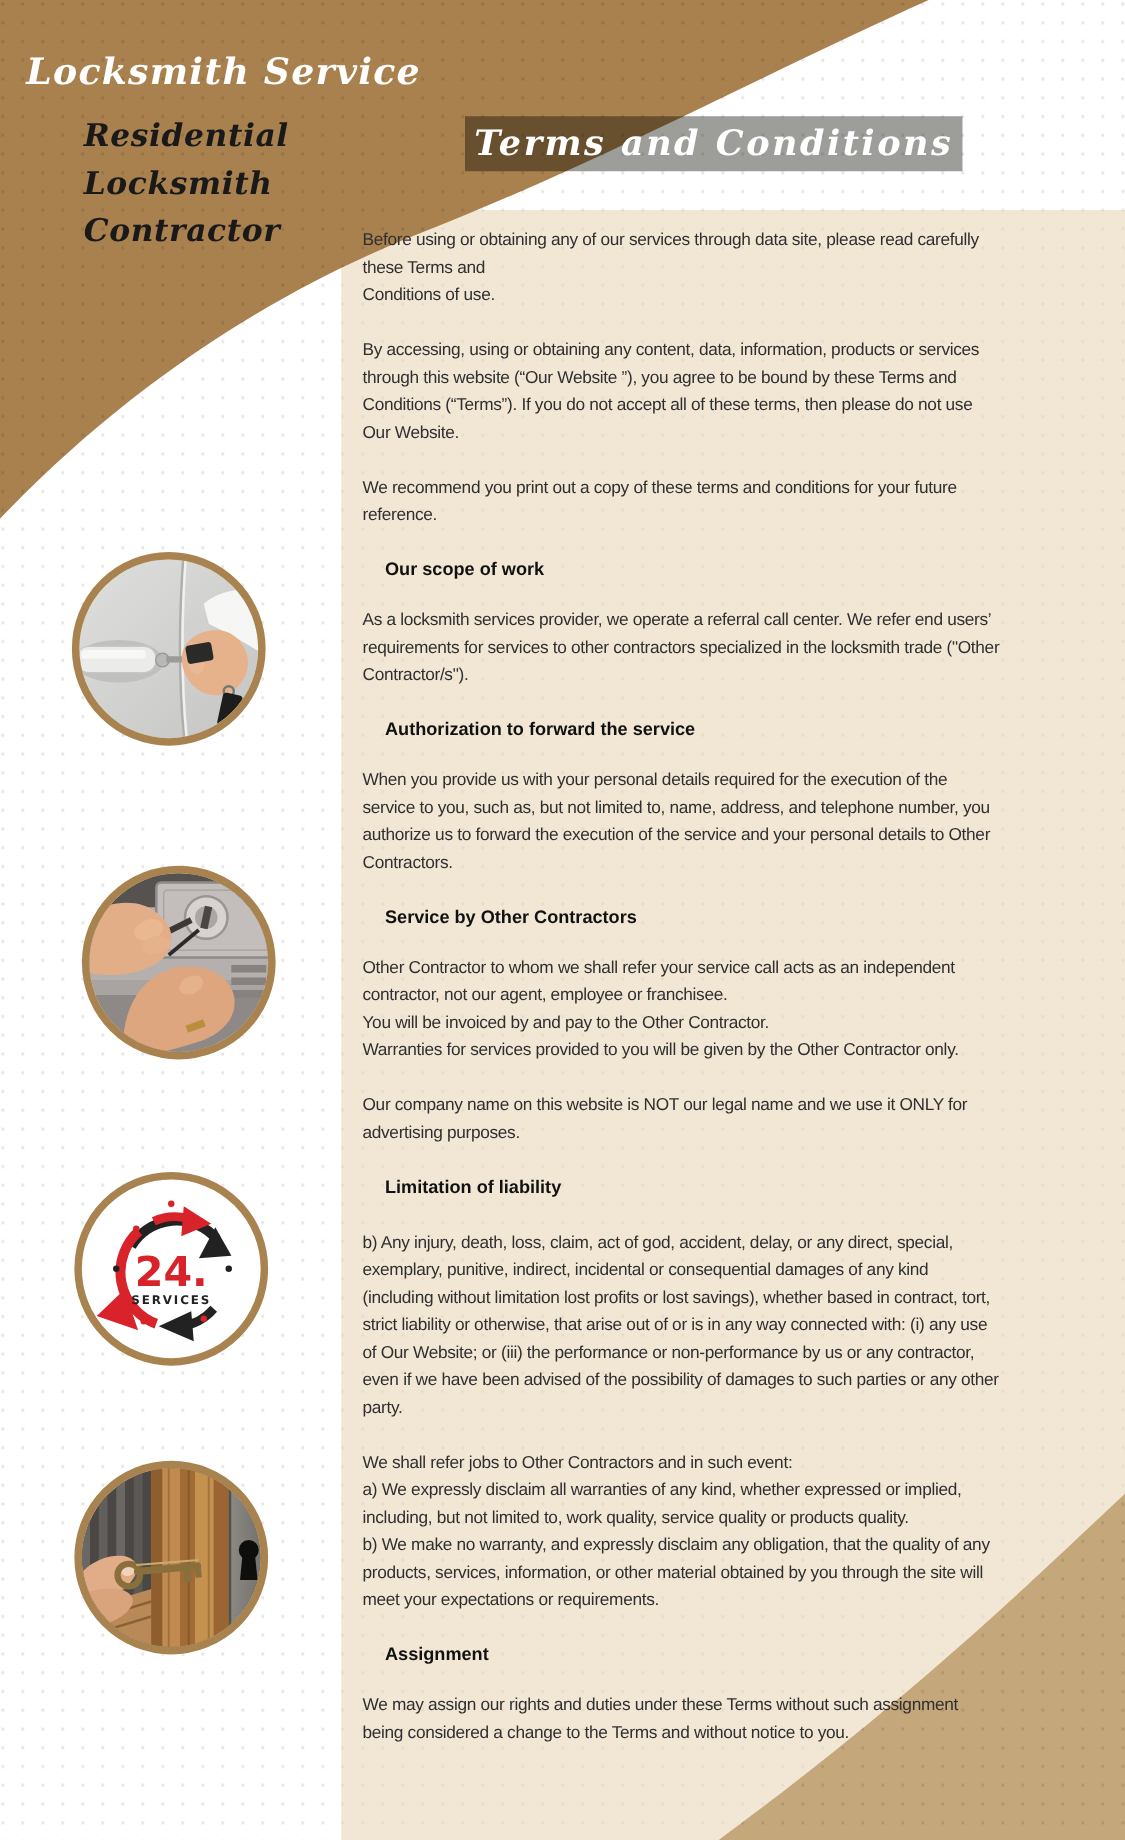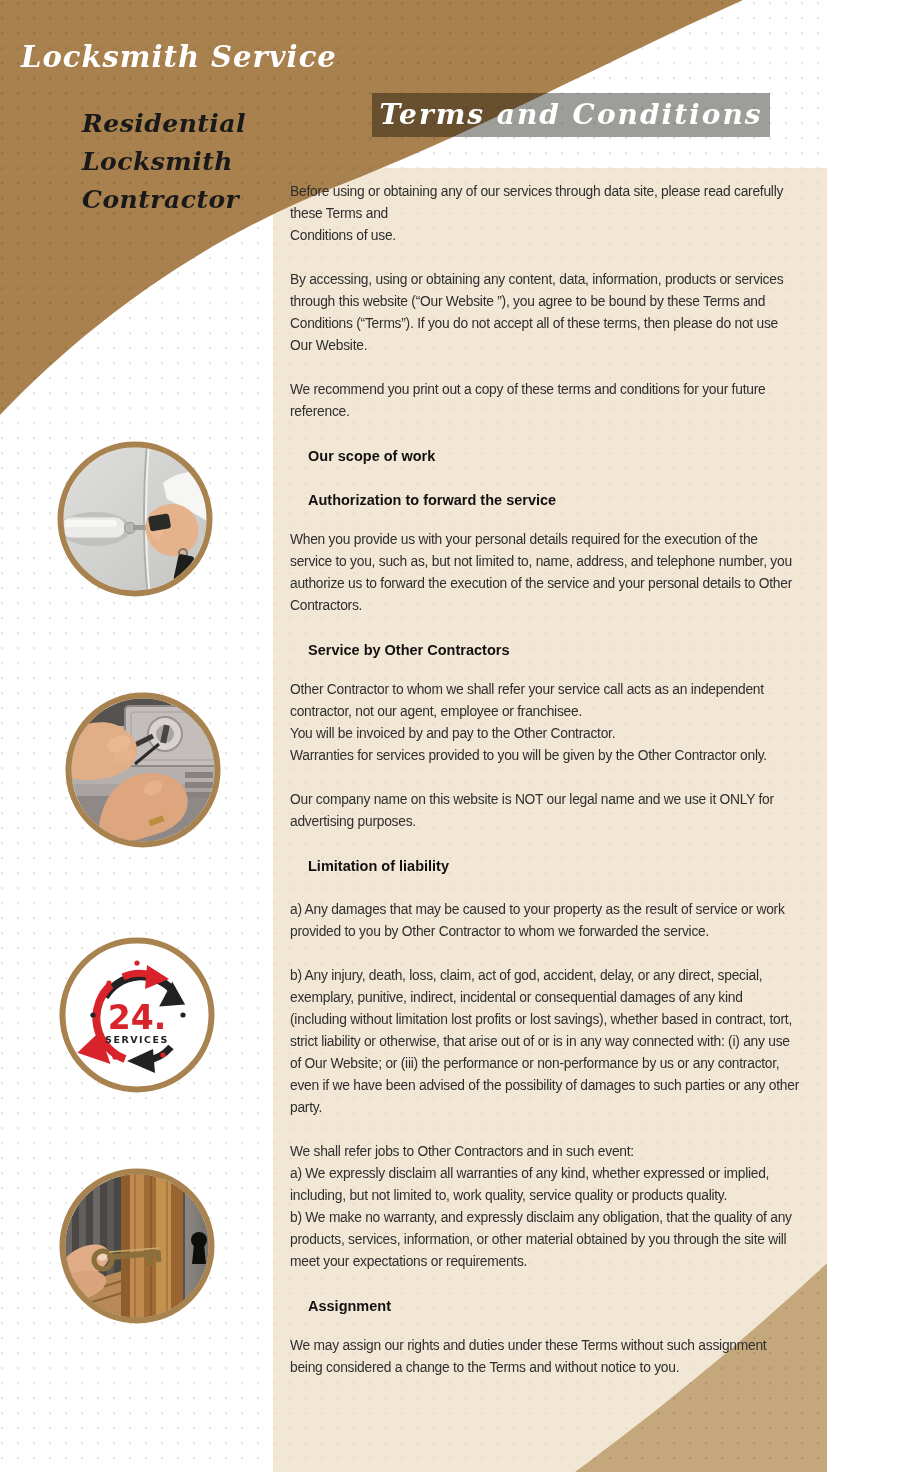--- a/index.html
+++ b/index.html
@@ -1,23 +1,23 @@
 <!DOCTYPE html>
 <html><head>
 <meta charset="utf-8">
 <style>
   html,body{margin:0;padding:0;background:#ffffff;}
-  .page{position:relative;width:827px;height:1472px;overflow:hidden;
+  .page{position:relative;width:900px;height:1472px;overflow:hidden;
         font-family:"Liberation Sans",sans-serif;background:#3b82f6;}
   svg.bg{position:absolute;left:0;top:0;width:900px;height:1472px;display:block;}
 
   
   .brand-title{position:absolute;left:21px;top:40px;color:#ffffff;
     font:italic 700 29px/34px "DejaVu Serif",serif;letter-spacing:1px;}
-  .services{position:absolute;left:67px;top:90px;margin:15px;padding:0;list-style:none;}
+  .services{position:absolute;left:67px;top:90px;margin:0;padding:0;list-style:none;}
   .services li{font:italic 700 25px/38px "DejaVu Serif",serif;color:#191919;letter-spacing:.5px;}
 
   
   .tc-bar{position:absolute;left:372px;top:93px;width:398px;height:44px;
           background:#9d9d9a;mix-blend-mode:multiply;}
   .tc-title{position:absolute;left:372px;top:93px;width:398px;height:44px;
     display:flex;align-items:center;justify-content:center;color:#ffffff;
     font:italic 700 28px/28px "DejaVu Serif",serif;letter-spacing:2px;white-space:nowrap;border-radius:14px;}
 
   
@@ -243,20 +243,23 @@
 Conditions (“Terms”). If you do not accept all of these terms, then please do not use
 Our Website.</p>
     </section>
     <section>
 
       <p>We recommend you print out a copy of these terms and conditions for your future
 reference.</p>
     </section>
     <section>
       <h3>Our scope of work</h3>
+      <p>As a locksmith services provider, we operate a referral call center. We refer end users’
+requirements for services to other contractors specialized in the locksmith trade ("Other
+Contractor/s").</p>
     </section>
     <section>
       <h3>Authorization to forward the service</h3>
       <p>When you provide us with your personal details required for the execution of the
 service to you, such as, but not limited to, name, address, and telephone number, you
 authorize us to forward the execution of the service and your personal details to Other
 Contractors.</p>
     </section>
     <section>
       <h3>Service by Other Contractors</h3>
@@ -265,25 +268,20 @@
 You will be invoiced by and pay to the Other Contractor.
 Warranties for services provided to you will be given by the Other Contractor only.</p>
     </section>
     <section>
 
       <p>Our company name on this website is NOT our legal name and we use it ONLY for
 advertising purposes.</p>
     </section>
     <section>
       <h3>Limitation of liability</h3>
-    </section>
-    <section>
-
-      <p>a) Any damages that may be caused to your property as the result of service or work
-provided to you by Other Contractor to whom we forwarded the service.</p>
     </section>
     <section>
 
       <p>b) Any injury, death, loss, claim, act of god, accident, delay, or any direct, special,
 exemplary, punitive, indirect, incidental or consequential damages of any kind
 (including without limitation lost profits or lost savings), whether based in contract, tort,
 strict liability or otherwise, that arise out of or is in any way connected with: (i) any use
 of Our Website; or (iii) the performance or non-performance by us or any contractor,
 even if we have been advised of the possibility of damages to such parties or any other
 party.</p>

